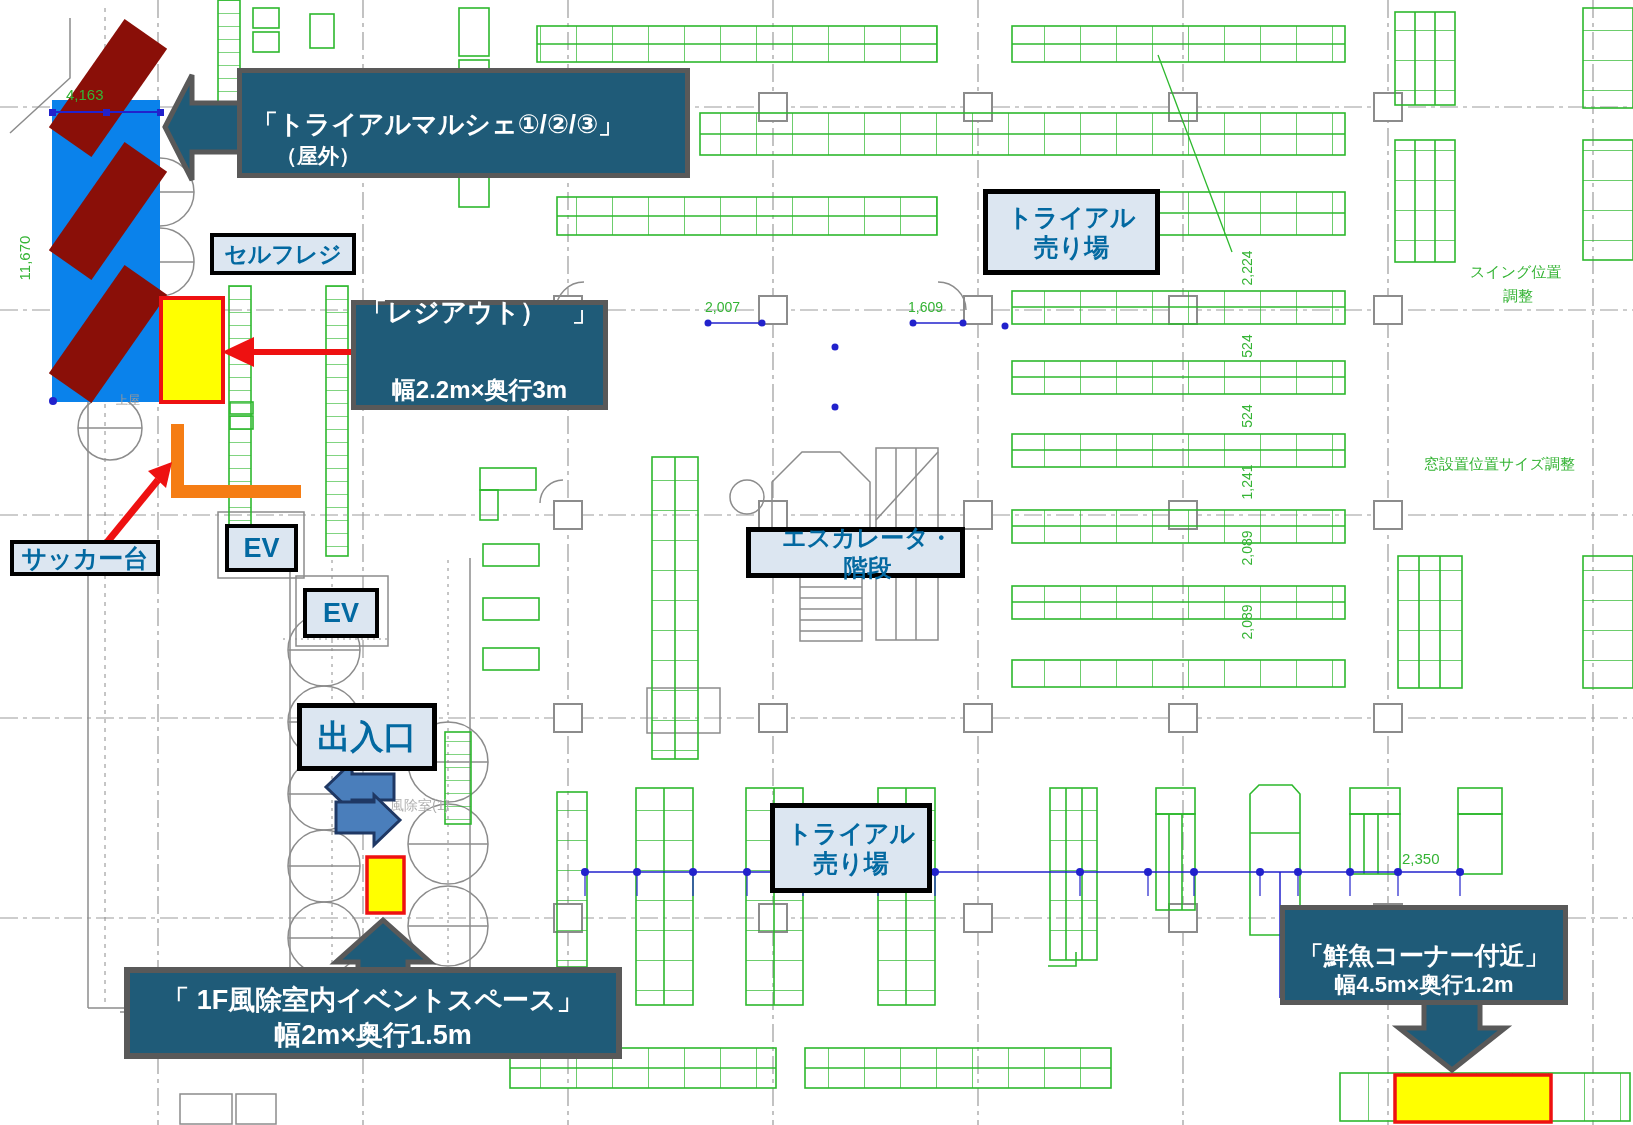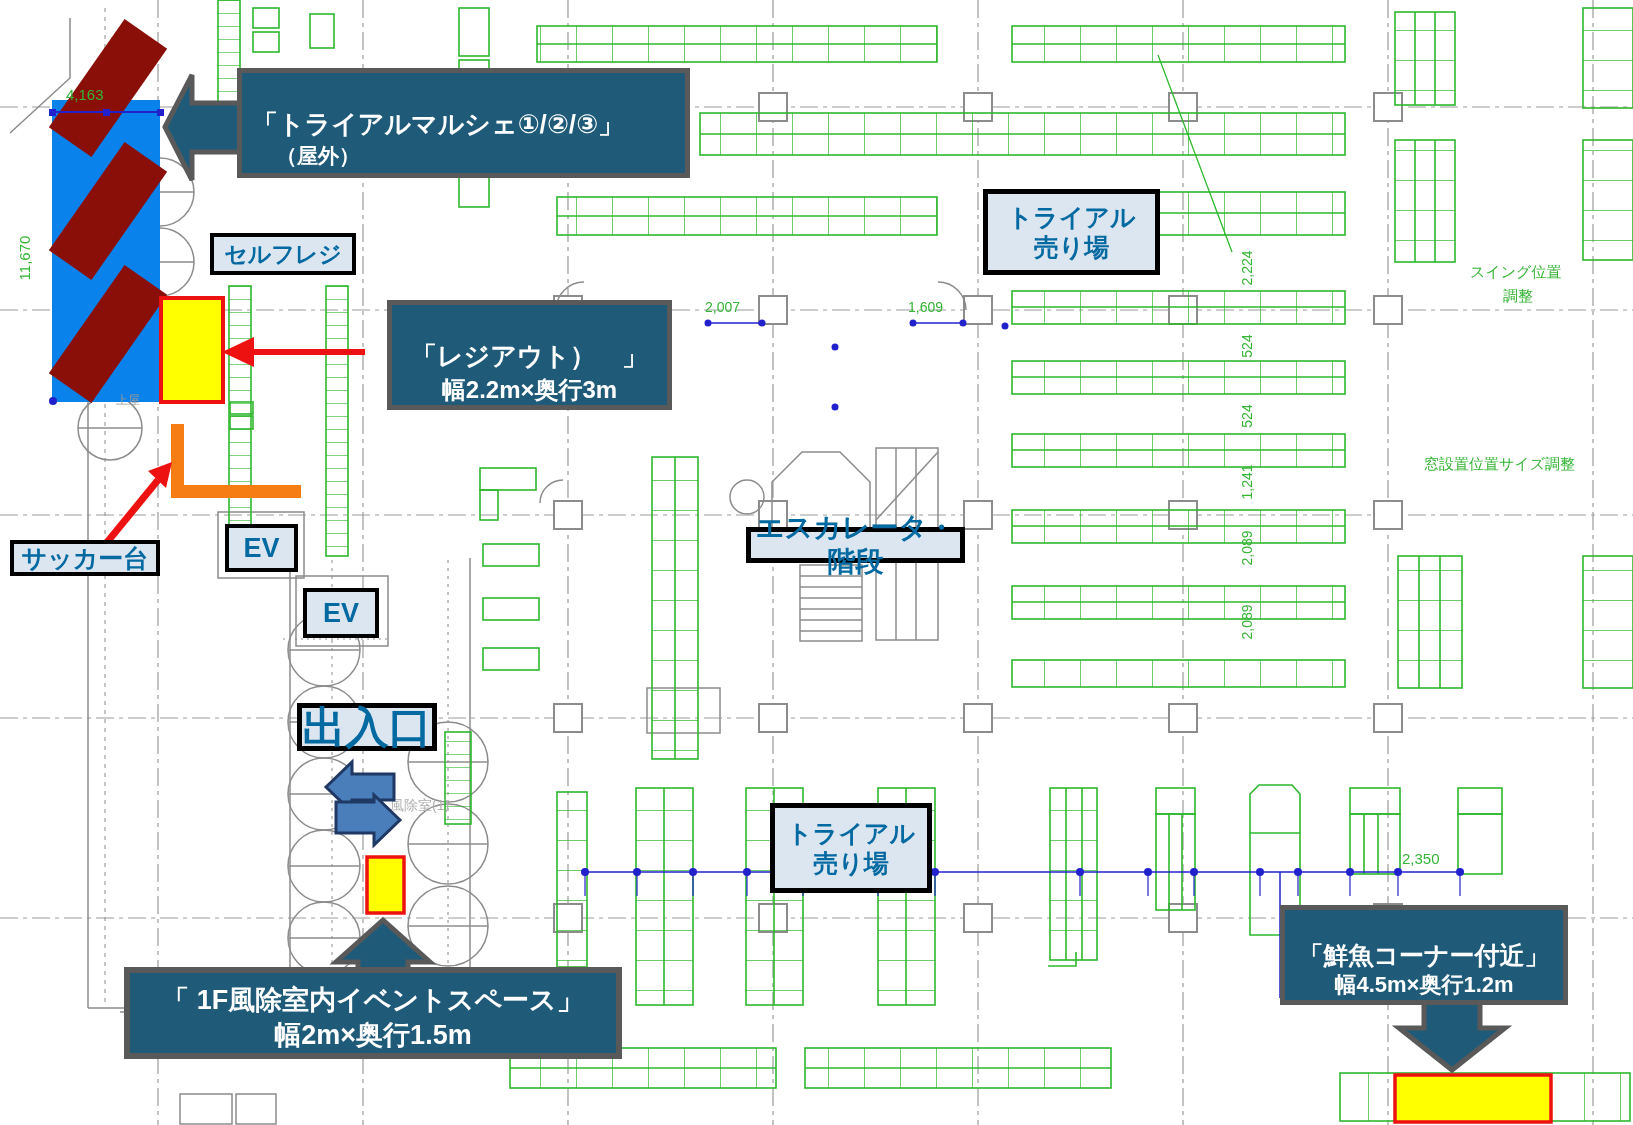--- a/index.html
+++ b/index.html
@@ -331,21 +331,21 @@
     <polygon points="326,787 352,762 352,774 394,774 394,800 352,800 352,812" fill="#4a7ebb" stroke="#1f3864" stroke-width="3"></polygon>
     <polygon points="400,820 374,795 374,802 336,802 336,833 374,833 374,845" fill="#4a7ebb" stroke="#1f3864" stroke-width="3"></polygon>
   </g>
 </svg>
 
 <div class="callout" style="left:237px;top:68px;width:453px;height:110px;padding:4px 10px;">
   <span style="font-size:26px;">「トライアルマルシェ①/②/③」</span>
   <span style="font-size:21px;margin-left:24px;">（屋外）</span>
 </div>
 
-<div class="callout centered" style="left:387px;top:300px;width:285px;height:110px;">
+<div class="callout centered" style="left:351px;top:300px;width:257px;height:110px;gap:44px;">
   <span style="font-size:26px;">「レジアウト）　」</span>
   <span style="font-size:24px;">幅2.2m×奥行3m</span>
 </div>
 
 <div class="callout centered" style="left:124px;top:967px;width:498px;height:92px;border-width:6px;">
   <span style="font-size:27px;">「 1F風除室内イベントスペース」</span>
   <span style="font-size:27px;">幅2m×奥行1.5m</span>
 </div>
 
 <div class="callout centered" style="left:1280px;top:905px;width:288px;height:100px;">
@@ -362,25 +362,25 @@
 </div>
 
 <div class="plabel" style="left:225px;top:524px;width:73px;height:48px;font-size:27px;">
   <span>EV</span>
 </div>
 
 <div class="plabel" style="left:303px;top:588px;width:76px;height:50px;font-size:27px;">
   <span>EV</span>
 </div>
 
-<div class="plabel thickb" style="left:297px;top:703px;width:140px;height:48px;font-size:43px;">
+<div class="plabel thickb" style="left:297px;top:703px;width:140px;height:68px;font-size:33px;">
   <span>出入口</span>
 </div>
 
-<div class="plabel thickb" style="left:746px;top:527px;width:219px;height:36px;font-size:28px;">
+<div class="plabel thickb" style="left:746px;top:527px;width:219px;height:51px;font-size:24px;padding-left:24px;">
   <span>エスカレータ・階段</span>
 </div>
 
 <div class="plabel thickb" style="left:983px;top:189px;width:177px;height:86px;font-size:25px;">
   <span>トライアル</span>
   <span>売り場</span>
 </div>
 
 <div class="plabel thickb" style="left:770px;top:803px;width:162px;height:90px;font-size:25px;">
   <span>トライアル</span>

